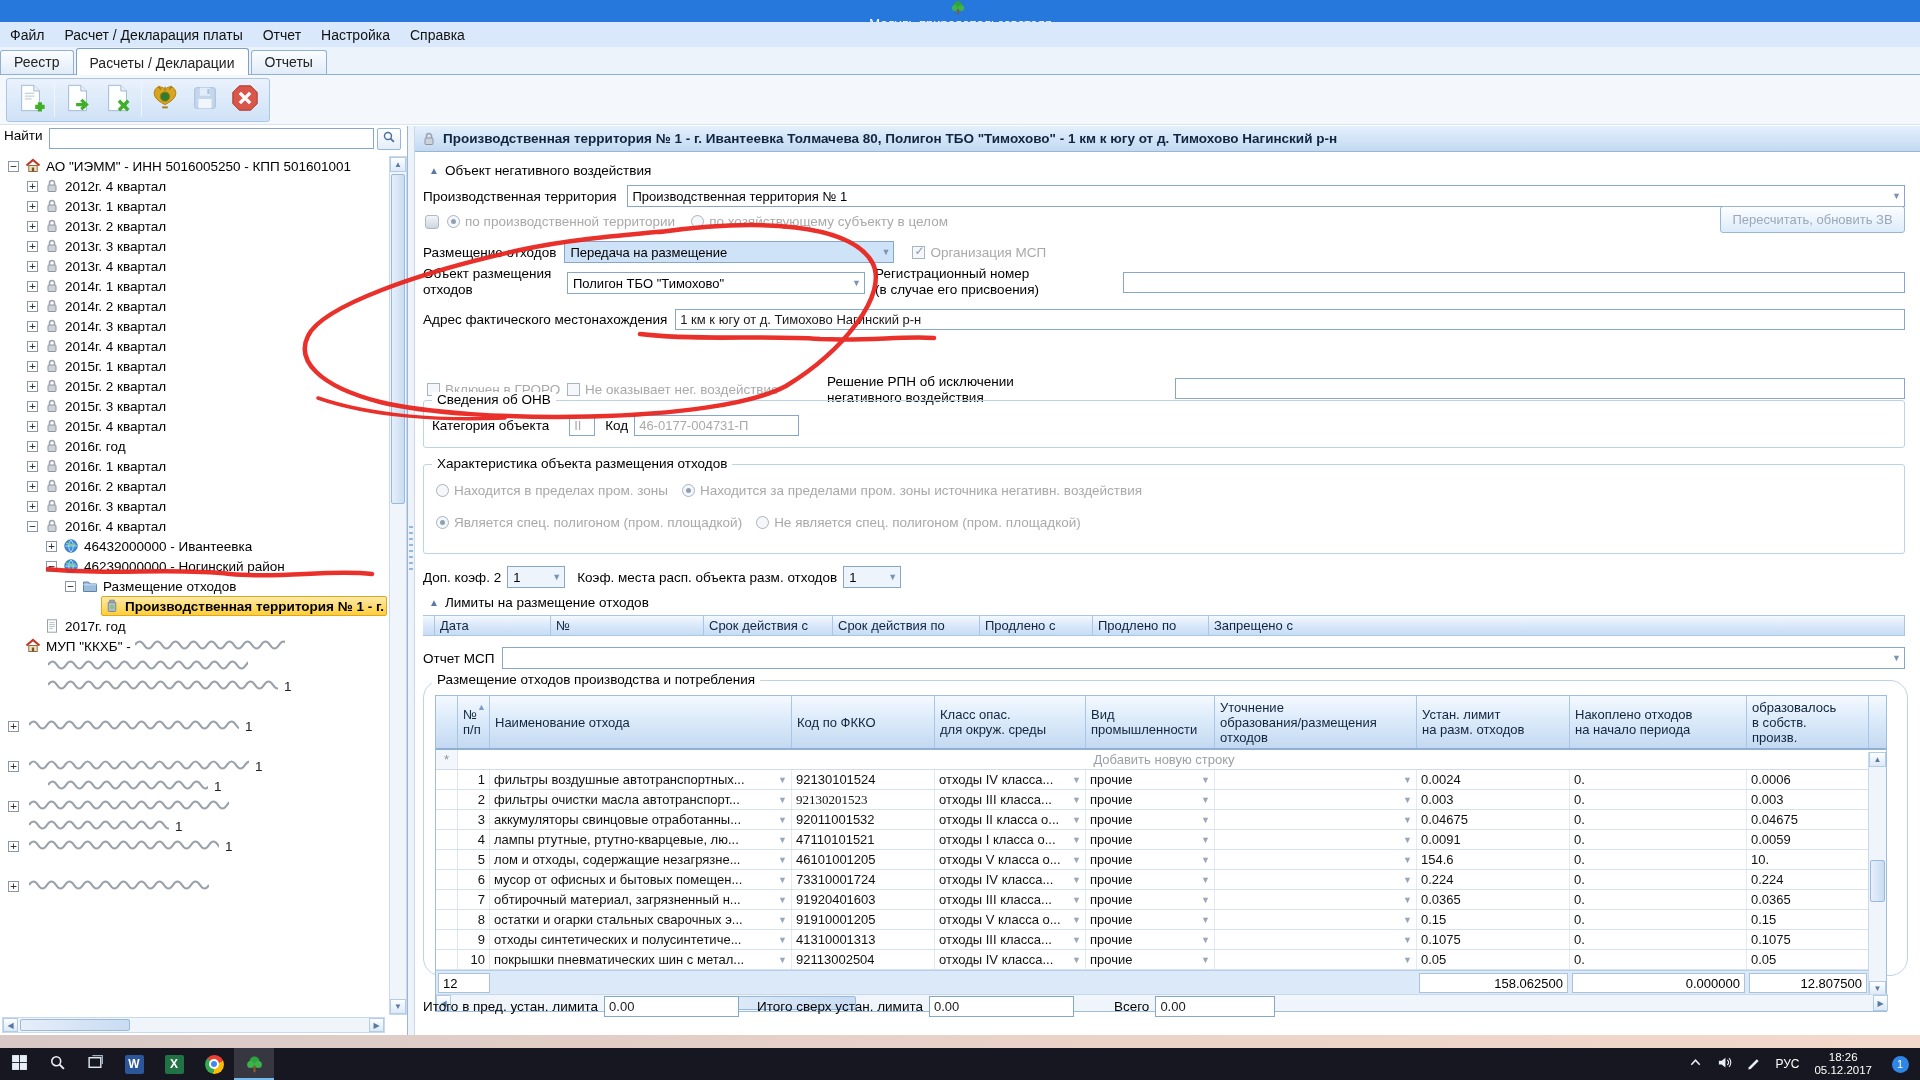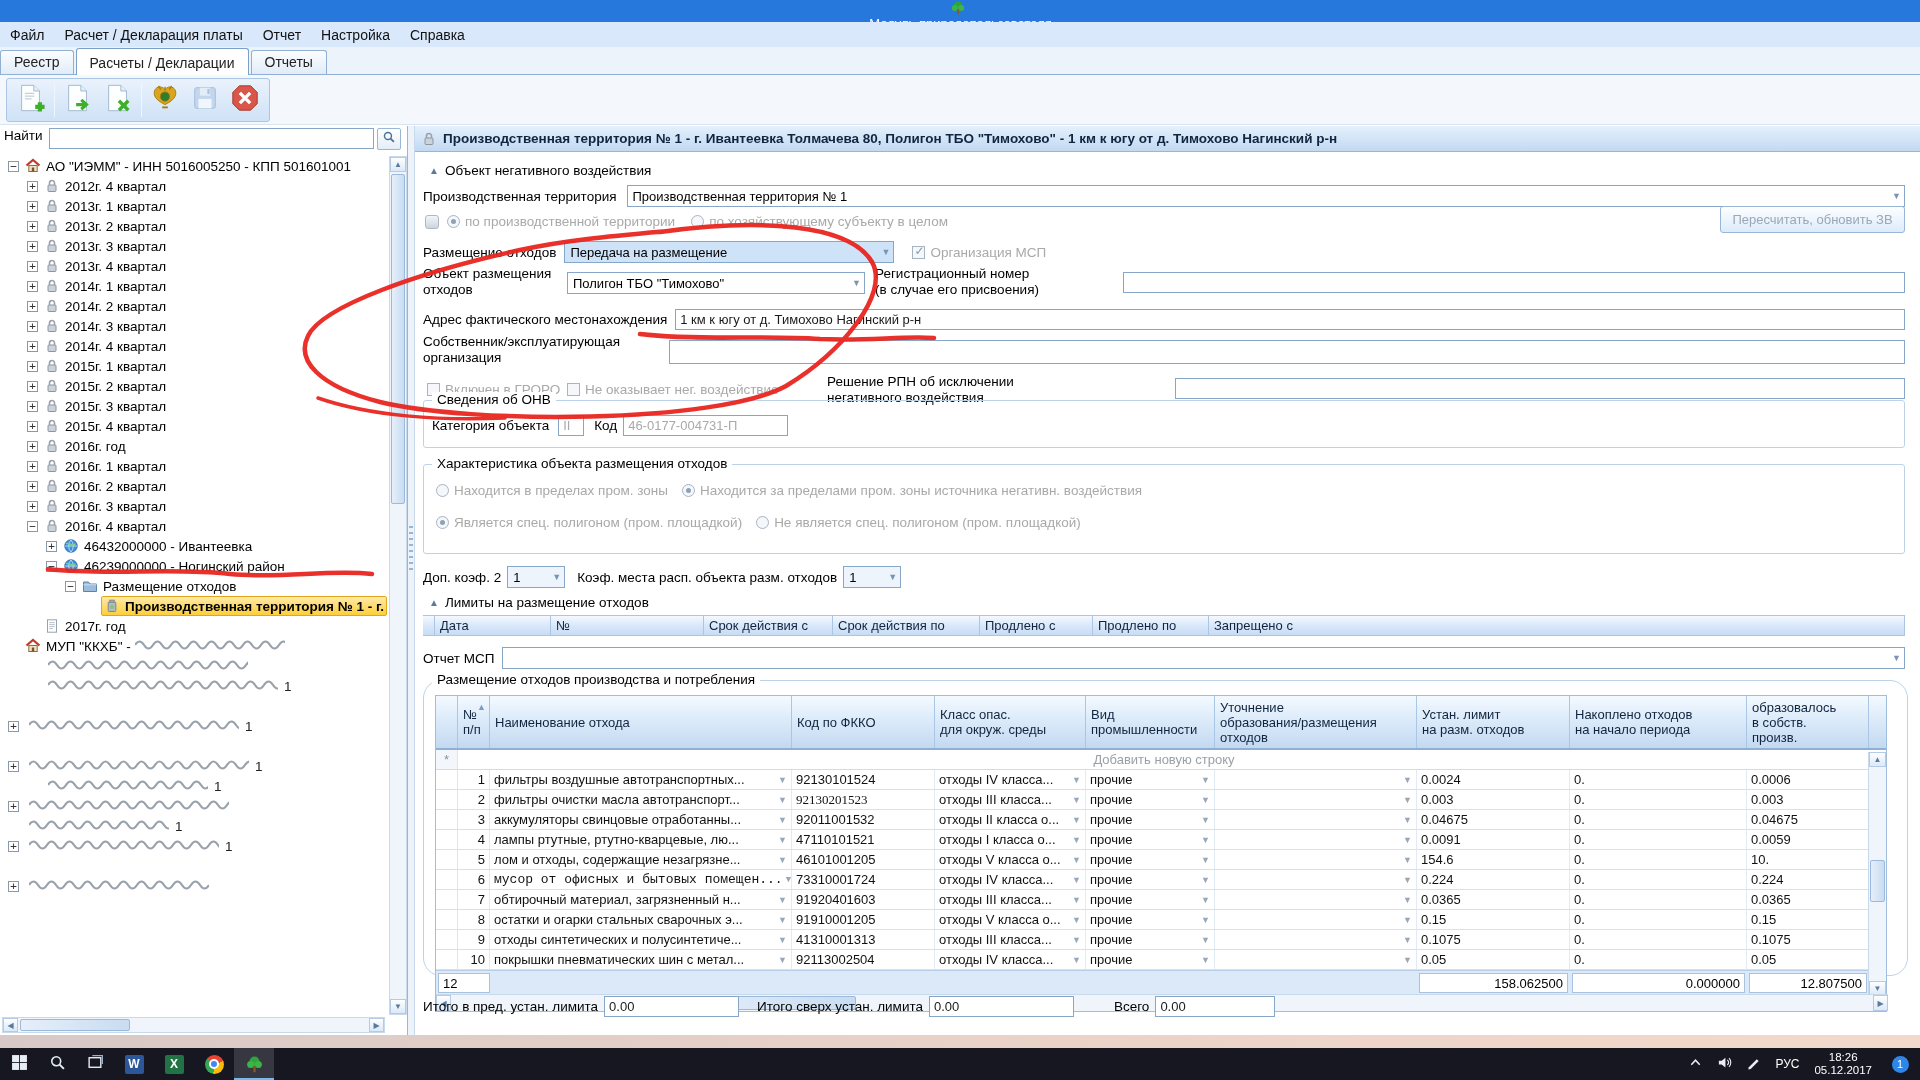--- a/index.html
+++ b/index.html
@@ -598,29 +598,20 @@
           </div>
         </div>
 
         <div class="abs rowflex" style="top:157px;left:8px;right:15px;">
           <span class="flabel">Адрес фактического местонахождения</span>
           <div class="tbox" style="flex:1;margin-left:8px;">
             <span>1 км к югу от д. Тимохово Нагинский р-н</span>
           </div>
         </div>
 
-        <div class="abs" style="top:178px;left:8px;right:15px;height:40px;">
-          <div class="flabel2" style="position:absolute;top:4px;left:0;">
-            <div>Собственник/эксплуатирующая</div>
-              <div>организация</div>
-          </div>
-          <div class="tbox" style="position:absolute;top:10px;left:246px;right:0;height:24px;">
-            <span></span>
-          </div>
-        </div>
 
         <div class="abs" style="top:222px;left:12px;right:15px;height:38px;">
           <span class="rowflex grey" style="position:absolute;top:8px;left:0;">
             <span class="check"></span>
             <span>Включен в ГРОРО</span>
           </span>
           <span class="rowflex grey" style="position:absolute;top:8px;left:140px;">
             <span class="check"></span>
             <span>Не оказывает нег. воздействие</span>
           </span>
@@ -630,21 +621,21 @@
           </div>
           <div class="tbox" style="position:absolute;top:4px;left:748px;right:0;">
             <span></span>
           </div>
         </div>
 
         <div class="fieldset" style="top:248px;left:8px;right:15px;height:48px;text-align:center;">
           <span class="legend">Сведения об ОНВ</span>
           <div class="rowflex" style="position:absolute;top:14px;left:8px;">
             <span class="flabel">Категория объекта</span>
-            <div class="tbox grey" style="width:26px;margin-left:9px;">
+            <div class="tbox grey" style="width:26px;margin-left:20px;">
               <span>II</span>
             </div>
             <span class="flabel" style="margin-left:10px;">Код</span>
             <div class="tbox grey" style="width:165px;margin-left:6px;">
               <span>46-0177-004731-П</span>
             </div>
           </div>
         </div>
 
         <div class="fieldset" style="top:312px;left:8px;right:15px;height:90px;">
@@ -897,21 +888,21 @@
                   </div>
                   <div class="wt-cell" style="width: 122px; flex: 0 0 auto;">
                     <span>10.</span>
                   </div>
                 </div>
                 <div class="wt-row">
                   <div class="wt-marker" style="background: rgb(255, 255, 255);"></div>
                   <div class="wt-cell wt-num" style="width: 32px; flex: 0 0 auto;">
                     <span>6</span>
                   </div>
-                  <div class="wt-cell" style="width: 302px; flex: 0 0 auto; font-family: Liberation Mono, monospace;">
+                  <div class="wt-cell" style="width: 302px; flex: 0 0 auto;">
                     <span>мусор от офисных и бытовых помещен...</span>
                     <span class="cellarr">▼</span>
                   </div>
                   <div class="wt-cell" style="width: 143px; flex: 0 0 auto;">
                     <span>73310001724</span>
                   </div>
                   <div class="wt-cell" style="width: 151px; flex: 0 0 auto;">
                     <span>отходы IV класса...</span>
                     <span class="cellarr">▼</span>
                   </div>

